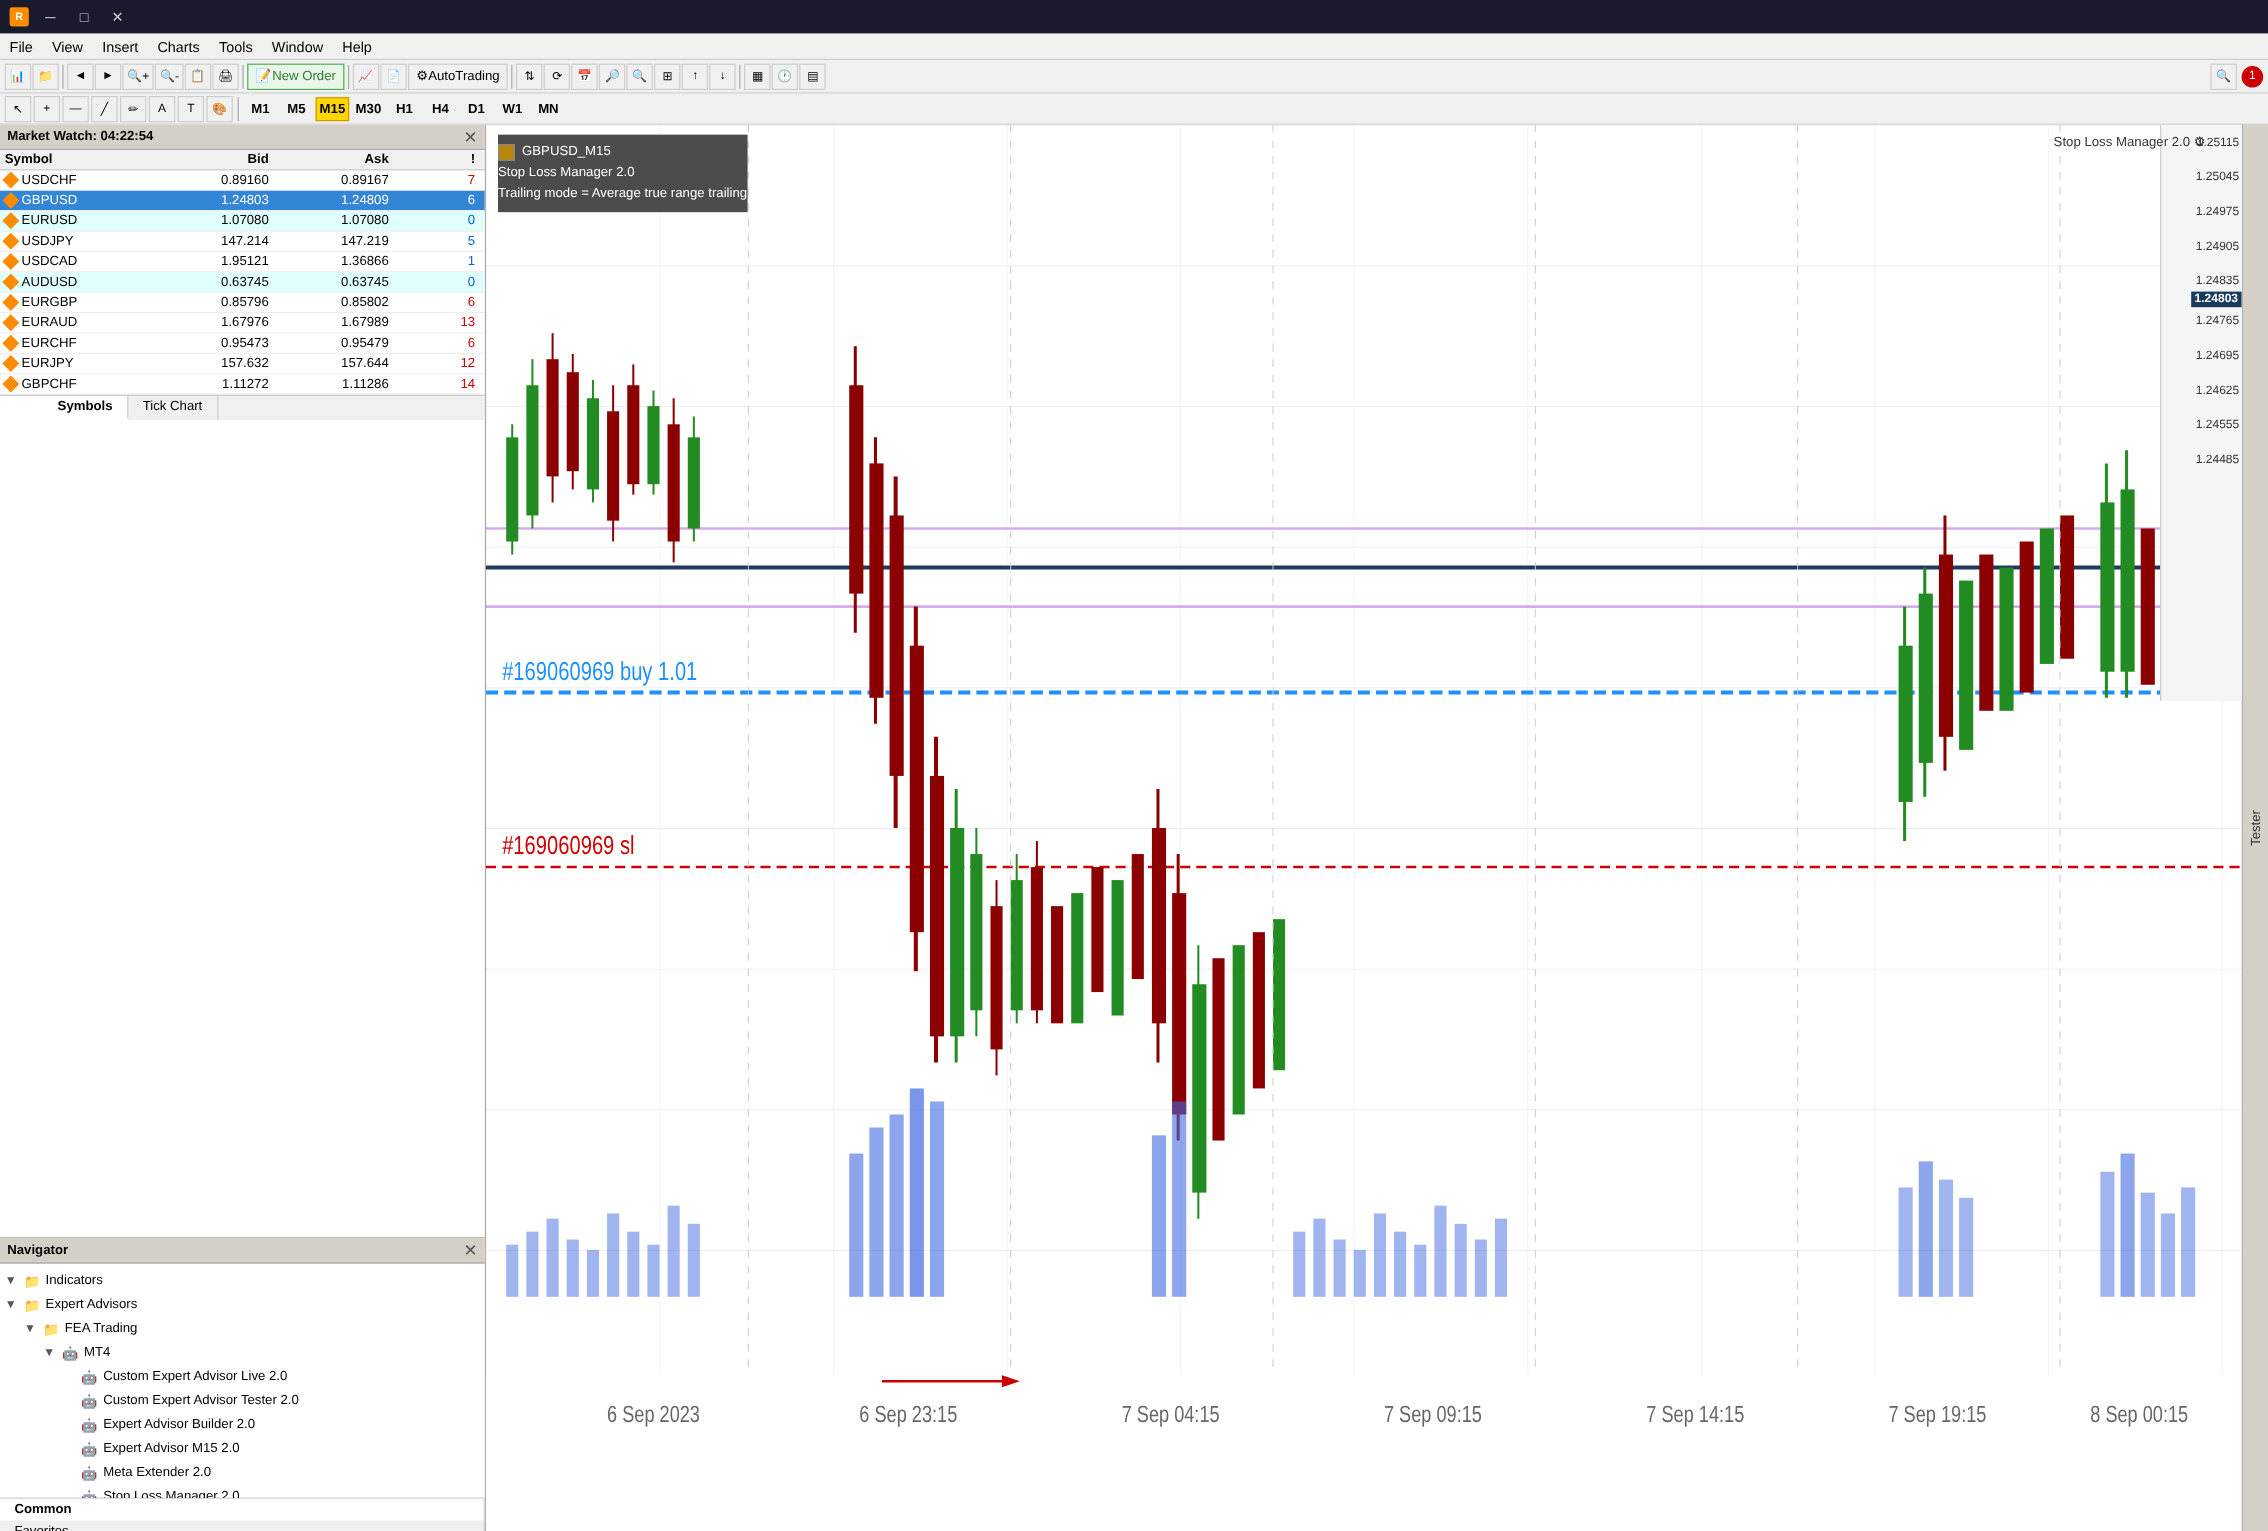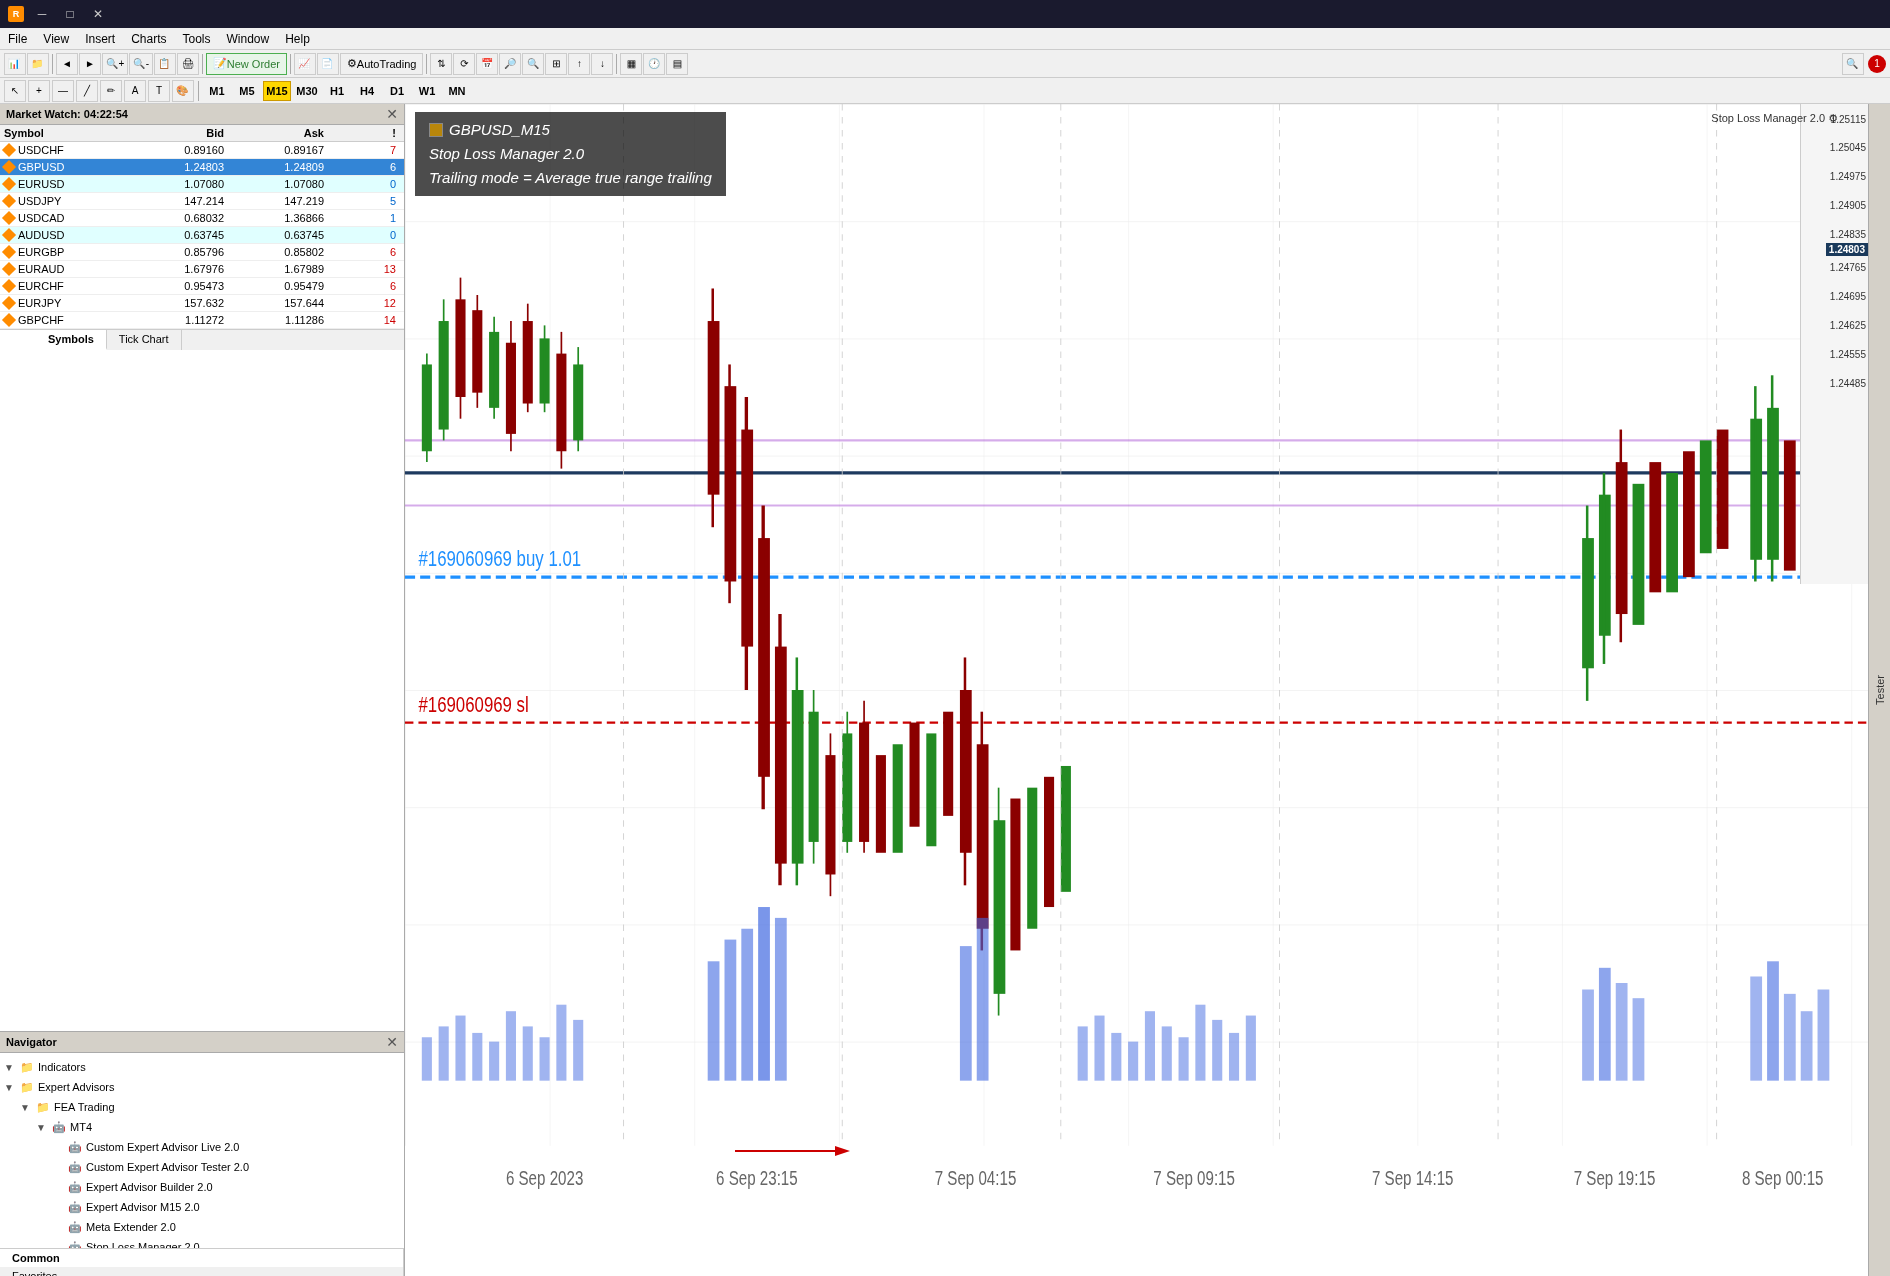--- a/index.html
+++ b/index.html
@@ -60,21 +60,21 @@
     .tree-item { padding: 1px 0; cursor: pointer; }
     .tree-row { display: flex; align-items: center; gap: 3px; padding: 1px 2px; }
     .tree-toggle { width: 12px; font-size: 10px; color: #555; }
     .tree-icon { width: 16px; height: 16px; display: flex; align-items: center; justify-content: center; }
     .nav-tabs { display: flex; background: #f0f0f0; border-top: 1px solid #ccc; flex-direction: column; }
     .nav-tab { padding: 3px 12px; cursor: pointer; font-size: 11px; border-right: 1px solid #ccc; }
     .nav-tab.active { background: white; font-weight: bold; }
 
     
     #chart-area { flex: 1; background: #f5f5f5; position: relative; overflow: hidden; }
-    #chart-legend { position: absolute; top: 8px; left: 10px; background: rgba(0,0,0,0.7); color: white; padding: 6px 14px; font-size: 15px; line-height: 1.6; z-index: 10; font-style: italic; }
+    #chart-legend { position: absolute; top: 8px; left: 10px; background: rgba(0,0,0,0.7); color: white; padding: 6px 0; font-size: 11px; line-height: 1.6; z-index: 10; }
     #slm-badge { position: absolute; top: 8px; right: 30px; color: #333; font-size: 11px; z-index: 10; }
 
     
     #annotation-box { position: absolute; left: 30px; bottom: 220px; width: 320px; background: white; border: 2px solid #cc0000; padding: 12px 16px; font-size: 15px; text-align: center; line-height: 1.5; z-index: 100; }
 
     
     #tester-sidebar { width: 22px; background: #d4d0c8; border-left: 1px solid #aaa; display: flex; flex-direction: column; align-items: center; justify-content: center; cursor: pointer; writing-mode: vertical-rl; font-size: 11px; color: #333; gap: 20px; }
 
     
     #chart-svg { position: absolute; top: 0; left: 0; width: 100%; height: 100%; }
@@ -212,21 +212,21 @@
     </span>
     <span class="bid">147.214</span>
     <span class="ask">147.219</span>
     <span class="chg" style="color:#0066cc">5</span>
   </div>
           <div class="mw-row">
     <span class="sym">
       <span class="diamond"></span>
       USDCAD
     </span>
-    <span class="bid">0.68032</span>
+    <span class="bid">1.95121</span>
     <span class="ask">1.36866</span>
     <span class="chg" style="color:#0066cc">1</span>
   </div>
           <div class="mw-row cyan-bg">
     <span class="sym">
       <span class="diamond"></span>
       AUDUSD
     </span>
     <span class="bid">0.63745</span>
     <span class="ask">0.63745</span>

